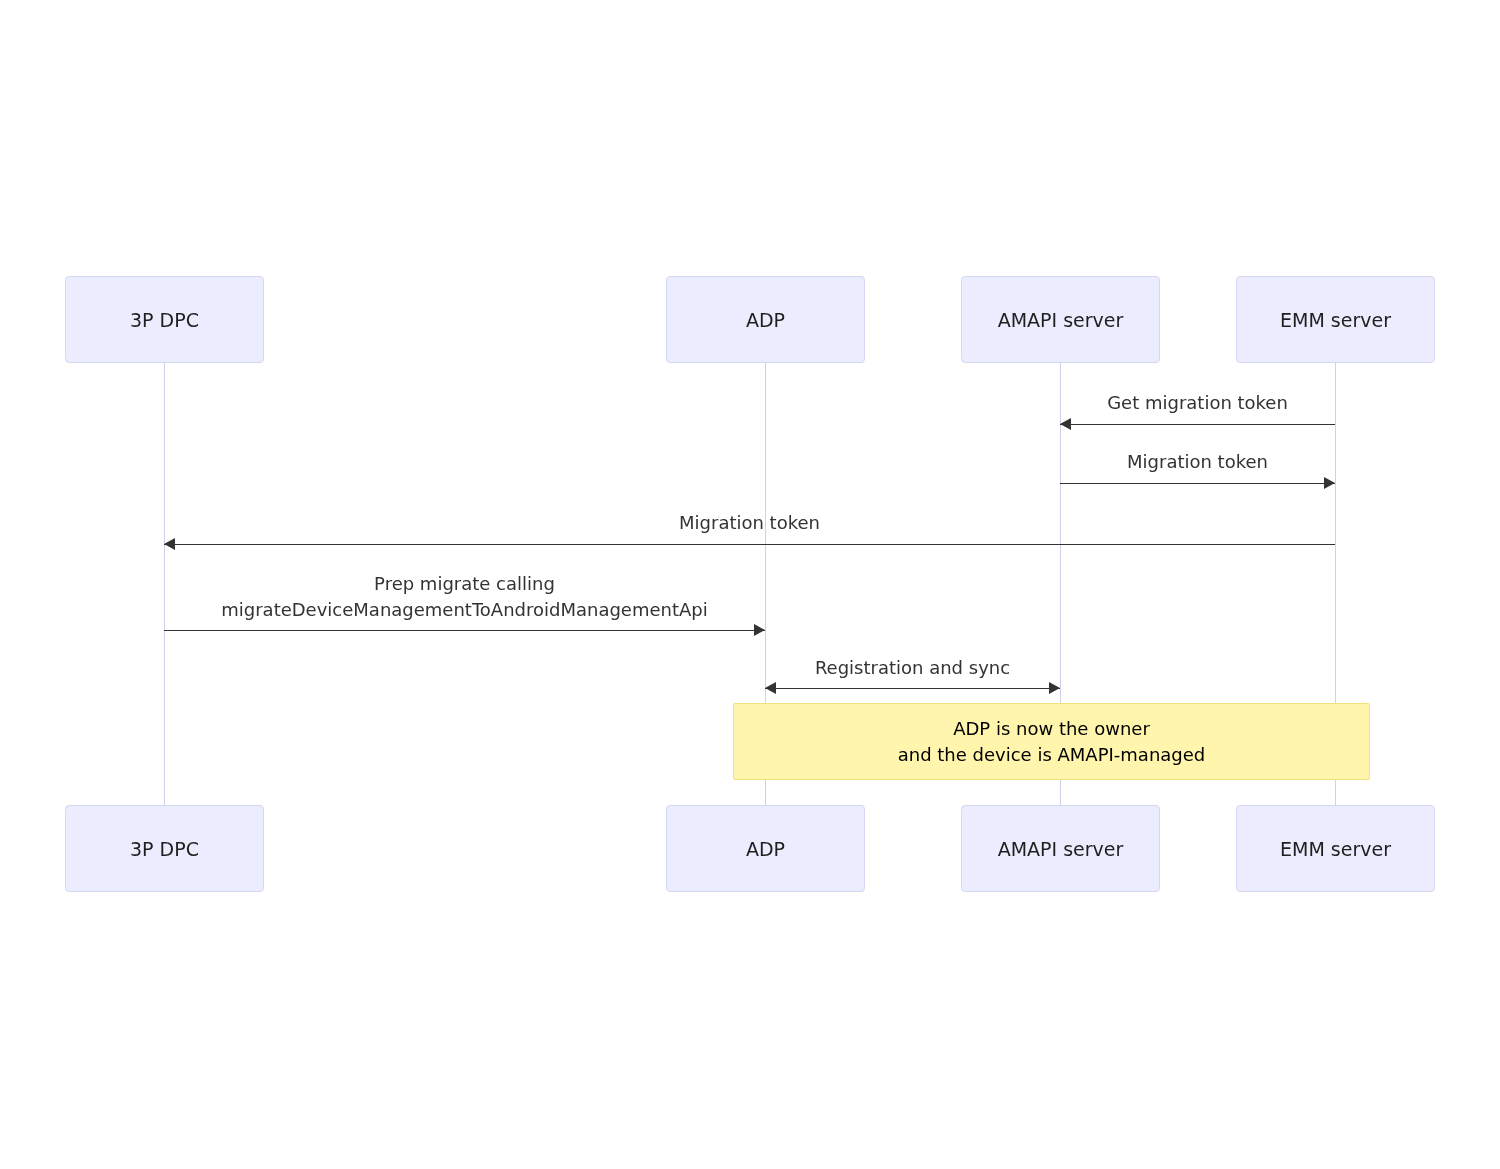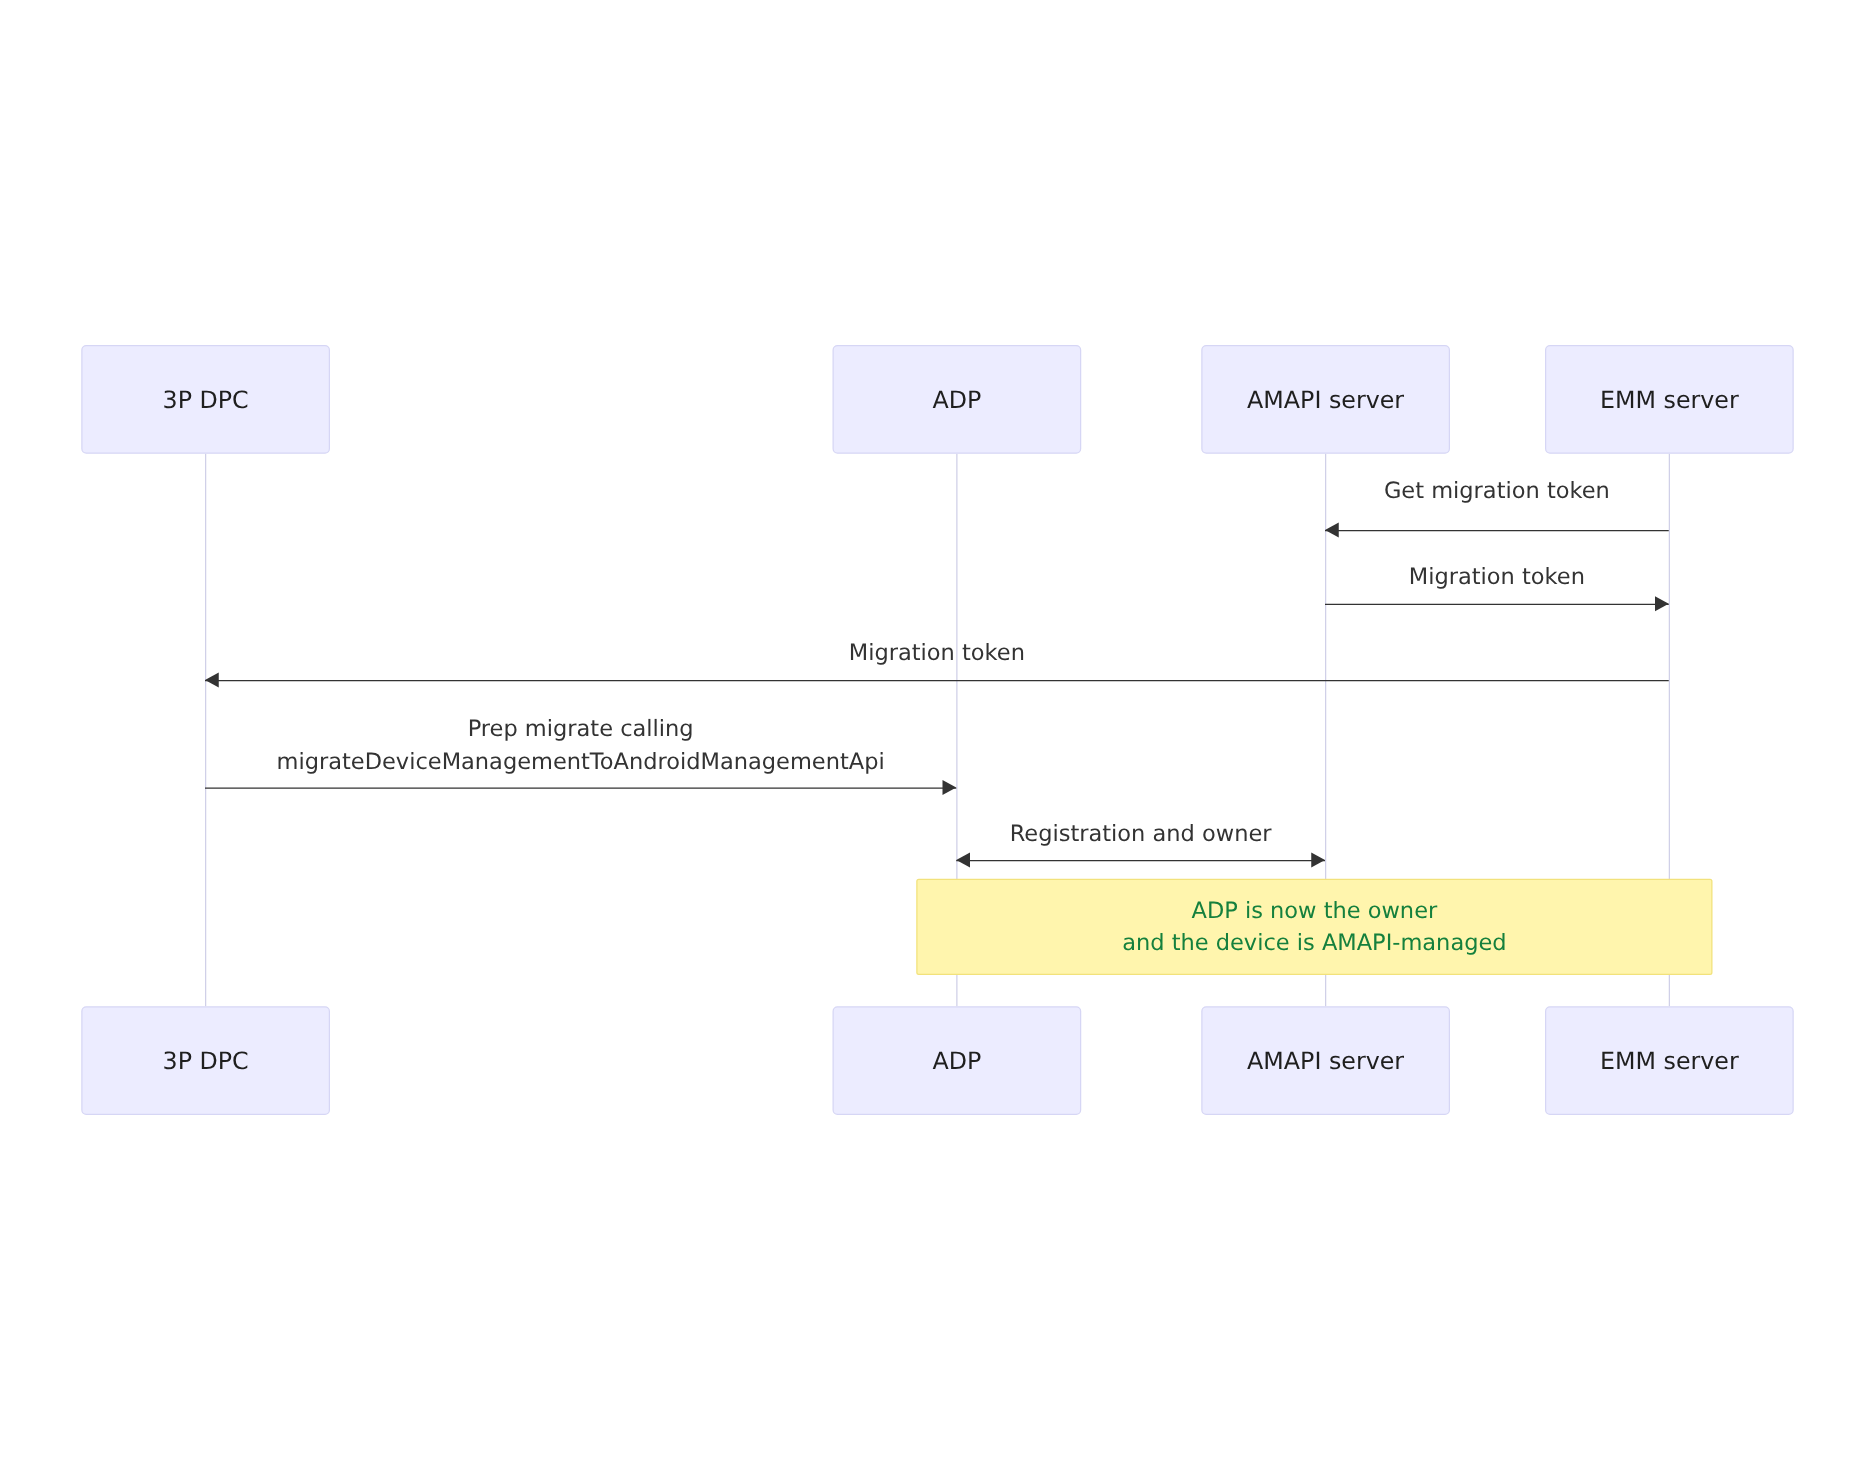--- a/index.html
+++ b/index.html
@@ -66,21 +66,21 @@
     position: absolute;
     background: #fff5ad;
     border: 1px solid #f2e27b;
     border-radius: 2px;
     display: flex;
     align-items: center;
     justify-content: center;
     text-align: center;
     font-size: 18px;
     line-height: 26px;
-    color: #15803d;
+    color: #000000;
     white-space: pre-line;
     box-sizing: border-box;
   }
 </style>
 </head>
 <body>
 
 <div id="diagram">
 
   <div class="lifeline" style="left:164px; top:363px; height:442px;"></div>
@@ -94,38 +94,38 @@
   <div class="actor-box" style="left:666px; top:276px; width:199px; height:87px;">
     <span>ADP</span>
   </div>
   <div class="actor-box" style="left:961px; top:276px; width:199px; height:87px;">
     <span>AMAPI server</span>
   </div>
   <div class="actor-box" style="left:1236px; top:276px; width:199px; height:87px;">
     <span>EMM server</span>
   </div>
 
-  <div class="msg-label" style="left:1060px; top:380px; width:275px;">Get migration token</div>
+  <div class="msg-label" style="left:1060px; top:390px; width:275px;">Get migration token</div>
   <div class="msg-line" style="left:1060px; top:424px; width:275px;"></div>
   <div class="arrow-head arrow-left" style="left:1060px; top:418px;"></div>
 
   <div class="msg-label" style="left:1060px; top:449px; width:275px;">Migration token</div>
   <div class="msg-line" style="left:1060px; top:483px; width:275px;"></div>
   <div class="arrow-head arrow-right" style="left:1324px; top:477px;"></div>
 
   <div class="msg-label" style="left:164px; top:510px; width:1171px;">Migration token</div>
   <div class="msg-line" style="left:164px; top:544px; width:1171px;"></div>
   <div class="arrow-head arrow-left" style="left:164px; top:538px;"></div>
 
   <div class="msg-label" style="left:164px; top:571px; width:601px;text-align:center;">Prep migrate calling
 migrateDeviceManagementToAndroidManagementApi</div>
   <div class="msg-line" style="left:164px; top:630px; width:601px;"></div>
   <div class="arrow-head arrow-right" style="left:754px; top:624px;"></div>
 
-  <div class="msg-label" style="left:765px; top:655px; width:295px;">Registration and owner</div>
+  <div class="msg-label" style="left:765px; top:655px; width:295px;">Registration and sync</div>
   <div class="msg-line" style="left:765px; top:688px; width:295px;"></div>
   <div class="arrow-head arrow-left" style="left:765px; top:682px;"></div>
   <div class="arrow-head arrow-right" style="left:1049px; top:682px;"></div>
 
   <div class="note-box" style="left:733px; top:703px; width:637px; height:77px;">ADP is now the owner
 and the device is AMAPI-managed</div>
 
   <div class="actor-box" style="left:65px; top:805px; width:199px; height:87px;">
     <span>3P DPC</span>
   </div>

